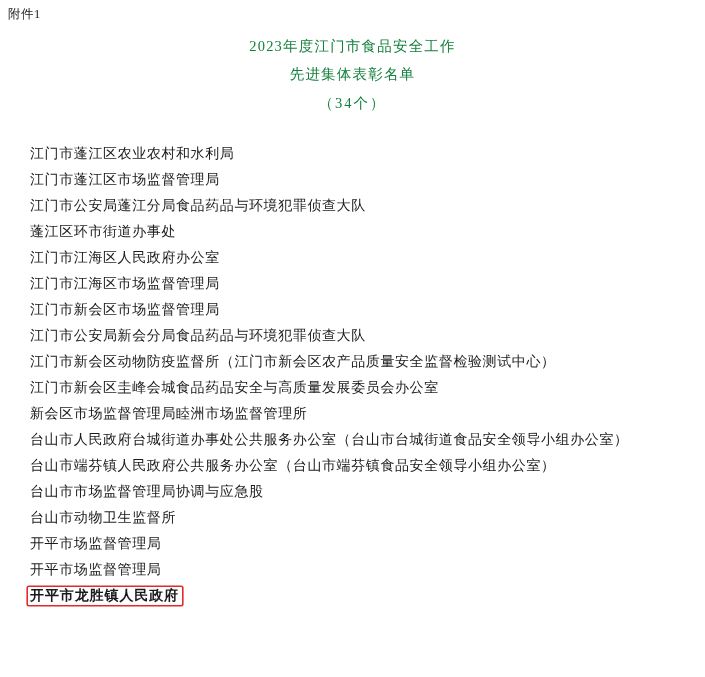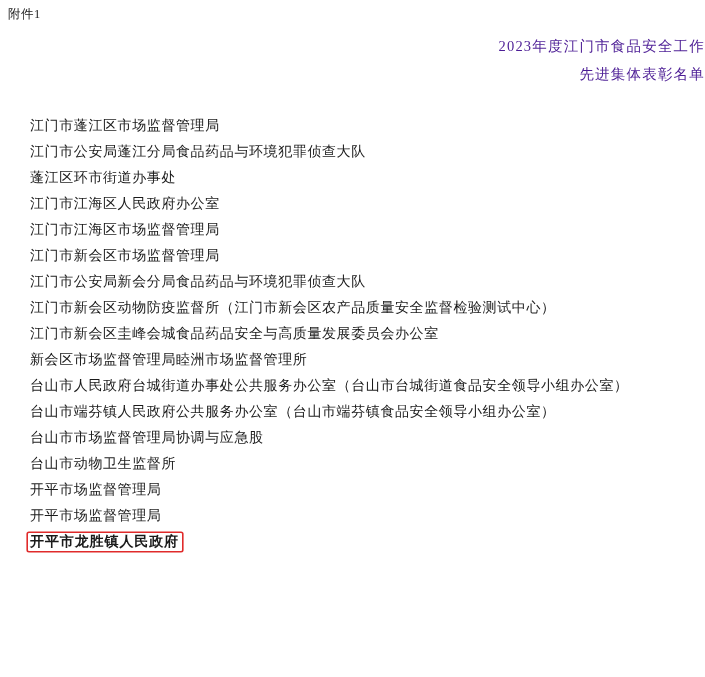--- a/index.html
+++ b/index.html
@@ -26,25 +26,25 @@
   .attachment-label {
     position: absolute;
     left: 8px;
     top: 6px;
     font-size: 12.5px;
     letter-spacing: 0.5px;
     color: #1d1d1d;
   }
   .title-block {
     margin-top: 22px;
-    text-align: right;
+    text-align: center;
     font-size: 14.5px;
     line-height: 1.95;
     letter-spacing: 1.2px;
-    color: #4c1d95;
+    color: #15803d;
   }
   .title-line {
     display: block;
   }
   .count-line {
     display: block;
     letter-spacing: 2px;
   }
   .list {
     margin: 24px 0 0 0;
@@ -81,23 +81,27 @@
 </head>
 <body>
 
 <div class="page">
 
   <div class="attachment-label">附件1</div>
 
   <div class="title-block">
     <span class="title-line">2023年度江门市食品安全工作</span>
     <span class="title-line">先进集体表彰名单</span>
+    <span class="count-line">（34个）</span>
   </div>
 
   <ul class="list" id="entry-list">
+      <li class="list-item">
+        <span class="txt">江门市蓬江区农业农村和水利局</span>
+      </li>
       <li class="list-item">
         <span class="txt">江门市蓬江区市场监督管理局</span>
       </li>
       <li class="list-item">
         <span class="txt">江门市公安局蓬江分局食品药品与环境犯罪侦查大队</span>
       </li>
       <li class="list-item">
         <span class="txt">蓬江区环市街道办事处</span>
       </li>
       <li class="list-item">

